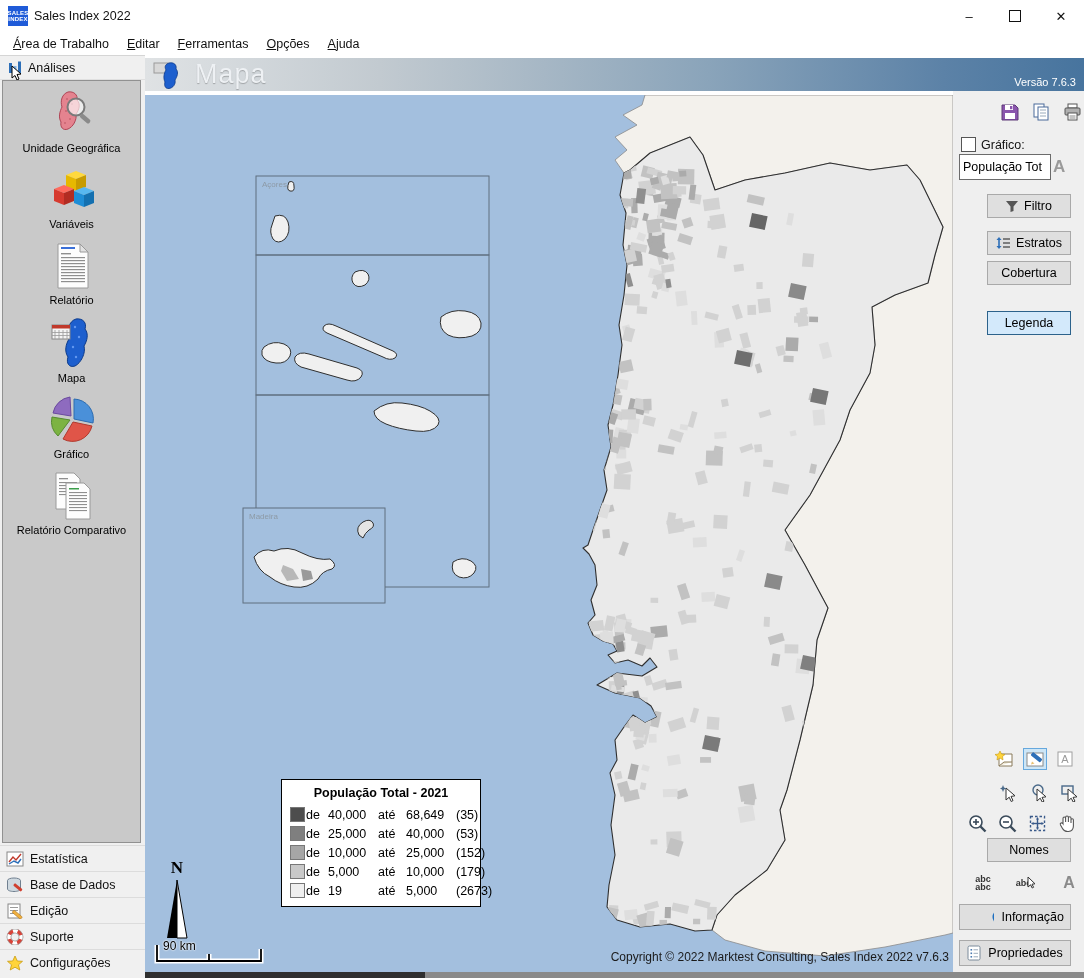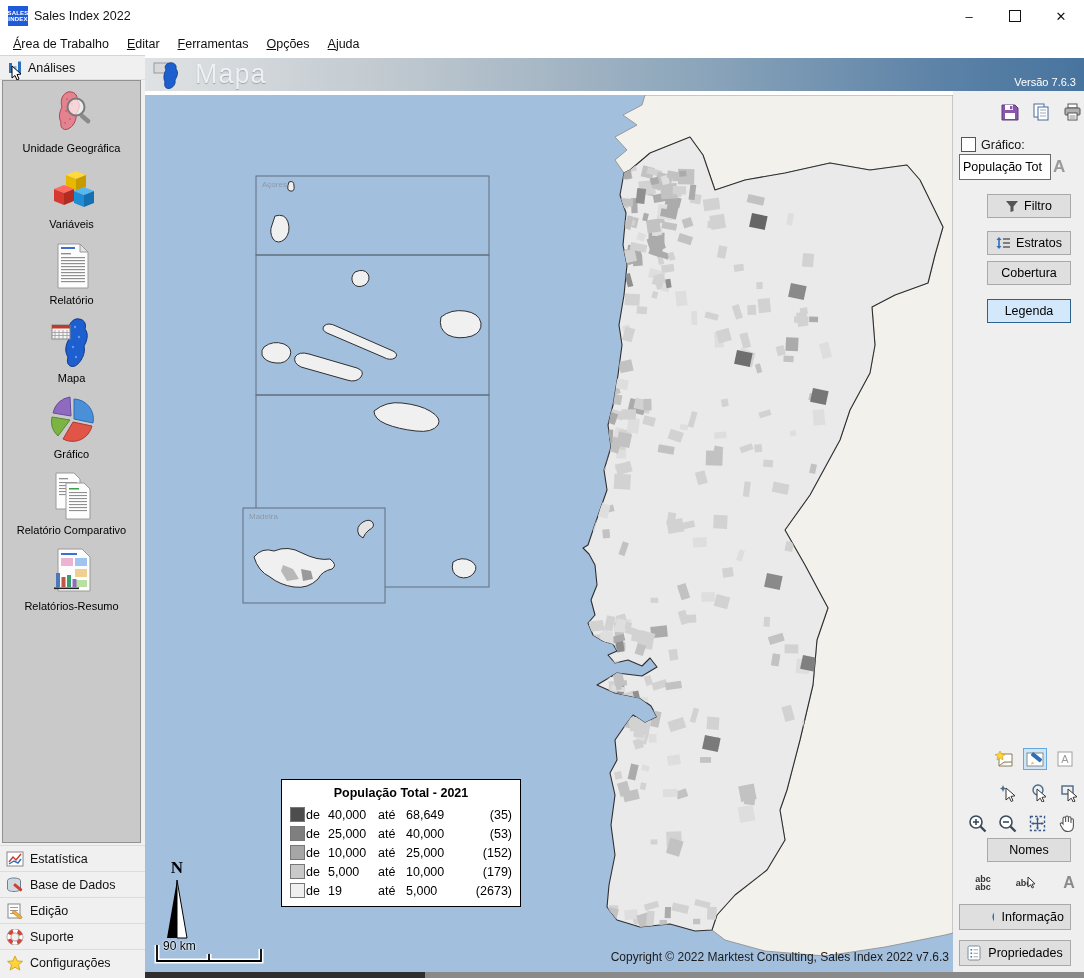--- a/index.html
+++ b/index.html
@@ -40,21 +40,21 @@
   .mh-title{font-size:27px;font-weight:300;color:#eef1f4;margin-left:12px;letter-spacing:1px;text-shadow:0 1px 1px rgba(0,0,0,.25);}
   .mh-version{position:absolute;right:8px;bottom:3px;font-size:11px;color:#fff;margin-top:21px;}
 
   
   .map-area{position:absolute;left:0;top:40px;width:808px;height:877px;background:#a3bfde;overflow:hidden;}
   .right-panel{position:absolute;left:808px;top:36px;width:131px;height:887px;background:#efefef;}
   .bottom-strip{position:absolute;left:0;top:917px;width:939px;height:6px;background:#8a8a8a;}
   .bottom-strip .dark{position:absolute;left:0;top:0;width:280px;height:6px;background:#2f2f2f;}
 
   
-  .legend{position:absolute;left:136px;top:684px;width:240px;background:#fff;border:1px solid #000;box-sizing:border-box;padding:6px 8px 8px;}
+  .legend{position:absolute;left:136px;top:684px;width:200px;background:#fff;border:1px solid #000;box-sizing:border-box;padding:6px 8px 8px;}
   .legend-title{font-size:12.5px;font-weight:bold;text-align:center;color:#000;margin-bottom:7px;}
   .legend-row{display:grid;grid-template-columns:16px 22px 50px 28px 50px 1fr;align-items:center;font-size:12.5px;color:#000;margin-top:4px;}
   .legend-row .sw{width:13px;height:13px;border:1px solid #777;}
   .legend-row .cnt{text-align:right;}
   .copyright{position:absolute;right:4px;bottom:8px;font-size:12px;color:#1a1a1a;}
   .northbox{position:absolute;left:14px;top:763px;width:36px;text-align:center;}
   .north-n{font-family:"Liberation Serif",serif;font-weight:bold;font-size:17px;color:#000;}
   .scalebar{position:absolute;left:4px;top:842px;}
   .scale-label{position:absolute;left:14px;top:2px;font-size:12px;color:#000;text-shadow:0 0 2px #fff,0 0 2px #fff;}
   .inset-label{font-size:8px;fill:#8d9aa6;}
@@ -62,21 +62,21 @@
   
   .rp-icons{position:absolute;left:46px;top:10px;display:flex;gap:9px;}
   .rp-iconbtn{width:22px;height:22px;display:flex;align-items:center;justify-content:center;}
   .titulo-row{position:absolute;left:8px;top:46px;display:flex;align-items:center;gap:5px;font-size:12.5px;color:#111;}
   .chk{width:13px;height:13px;border:1px solid #555;background:#fff;}
   .titulo-input{position:absolute;left:6px;top:63px;width:84px;height:24px;border:1px solid #6b6b6b;background:#fff;font-size:12.5px;font-family:inherit;padding:0 3px;color:#000;}
   .font-a{position:absolute;left:100px;top:66px;font-size:17px;font-weight:bold;color:#9a9a9a;}
   .rp-btn{position:absolute;left:34px;width:84px;height:24px;background:#dfdfdf;border:1px solid #a9a9a9;font-size:12.5px;color:#000;
           display:flex;align-items:center;justify-content:center;gap:6px;box-sizing:border-box;font-family:inherit;}
   .rp-btn.active{background:#d3e9fb;border:1.5px solid #2c628b;}
-  .btn-filtro{top:103px;} .btn-estratos{top:140px;} .btn-cobertura{top:170px;} .btn-legenda{top:208px;text-align:right;}
+  .btn-filtro{top:103px;} .btn-estratos{top:140px;} .btn-cobertura{top:170px;} .btn-legenda{top:220px;text-align:right;}
   .btn-nomes{top:747px;}
   .btn-wide{position:absolute;left:6px;width:112px;height:26px;background:#dfdfdf;border:1px solid #a9a9a9;font-size:12.5px;color:#000;
             display:flex;align-items:center;justify-content:center;gap:7px;box-sizing:border-box;font-family:inherit;}
   .btn-info{top:813px;padding-left:32px;} .btn-props{top:849px;}
   .toolrow{position:absolute;display:flex;gap:6px;}
   .tool{width:24px;height:22px;display:flex;align-items:center;justify-content:center;border:1px solid transparent;box-sizing:border-box;}
   .tool.active{background:#cde6f7;border:1px solid #66a8dd;}
   .row-edit{left:40px;top:657px;} .row-cursors{left:44px;top:691px;} .row-zoom{left:12px;top:721px;} .row-abc{left:18px;top:781px;gap:19px;}
   .abc-txt{font-size:9px;font-weight:bold;color:#333;line-height:8px;text-align:center;}
   .font-a2{font-size:16px;font-weight:bold;color:#8a8a8a;}
@@ -229,38 +229,20 @@
               <rect x="23" y="27" width="18" height="1.1"></rect>
               <rect x="23" y="30" width="18" height="1.1"></rect>
               <rect x="23" y="33" width="18" height="1.1"></rect>
               <rect x="23" y="36" width="18" height="1.1"></rect>
               <rect x="23" y="39" width="18" height="1.1"></rect>
             </g>
         </svg>
         <span class="sb-label">Relatório Comparativo</span>
       </div>
 
-      <div class="sb-item">
-        <svg width="52" height="50">
-          <path d="M12,2 H36 L44,10 V44 H12 Z" fill="#fdfdfd" stroke="#9a9a9a"></path>
-          <rect x="15" y="6" width="16" height="2" fill="#3a6fd8"></rect>
-          <rect x="15" y="11" width="12" height="8" fill="#e8a0c8" opacity=".8"></rect>
-            <rect x="29" y="11" width="12" height="8" fill="#9fc4ef"></rect>
-          <rect x="29" y="22" width="12" height="8" fill="#f0d090"></rect>
-            <rect x="29" y="33" width="12" height="7" fill="#b8e0a0"></rect>
-          <g>
-              <rect x="10" y="26" width="4" height="14" fill="#4a78b8"></rect>
-              <rect x="15.5" y="30" width="4" height="10" fill="#c05548"></rect>
-              <rect x="21" y="28" width="4" height="12" fill="#3a9e6a"></rect>
-              <rect x="26.5" y="32" width="4" height="8" fill="#8e6bbf"></rect>
-              <rect x="8" y="40.5" width="25" height="1.6" fill="#222"></rect>
-            </g>
-        </svg>
-        <span class="sb-label">Relatórios-Resumo</span>
-      </div>
     </div>
 
     <div class="accordion">
       <div class="acc-row">
         <svg width="18" height="16">
           <rect x="1" y="1" width="16" height="14" fill="#fff" stroke="#888"></rect>
           <polyline points="3,11 7,6 10,9 15,3" fill="none" stroke="#c0392b" stroke-width="1.4"></polyline>
           <polyline points="3,13 8,10 12,12 15,8" fill="none" stroke="#2d6fb8" stroke-width="1.4"></polyline>
         </svg>
         <span>Estatística</span>

